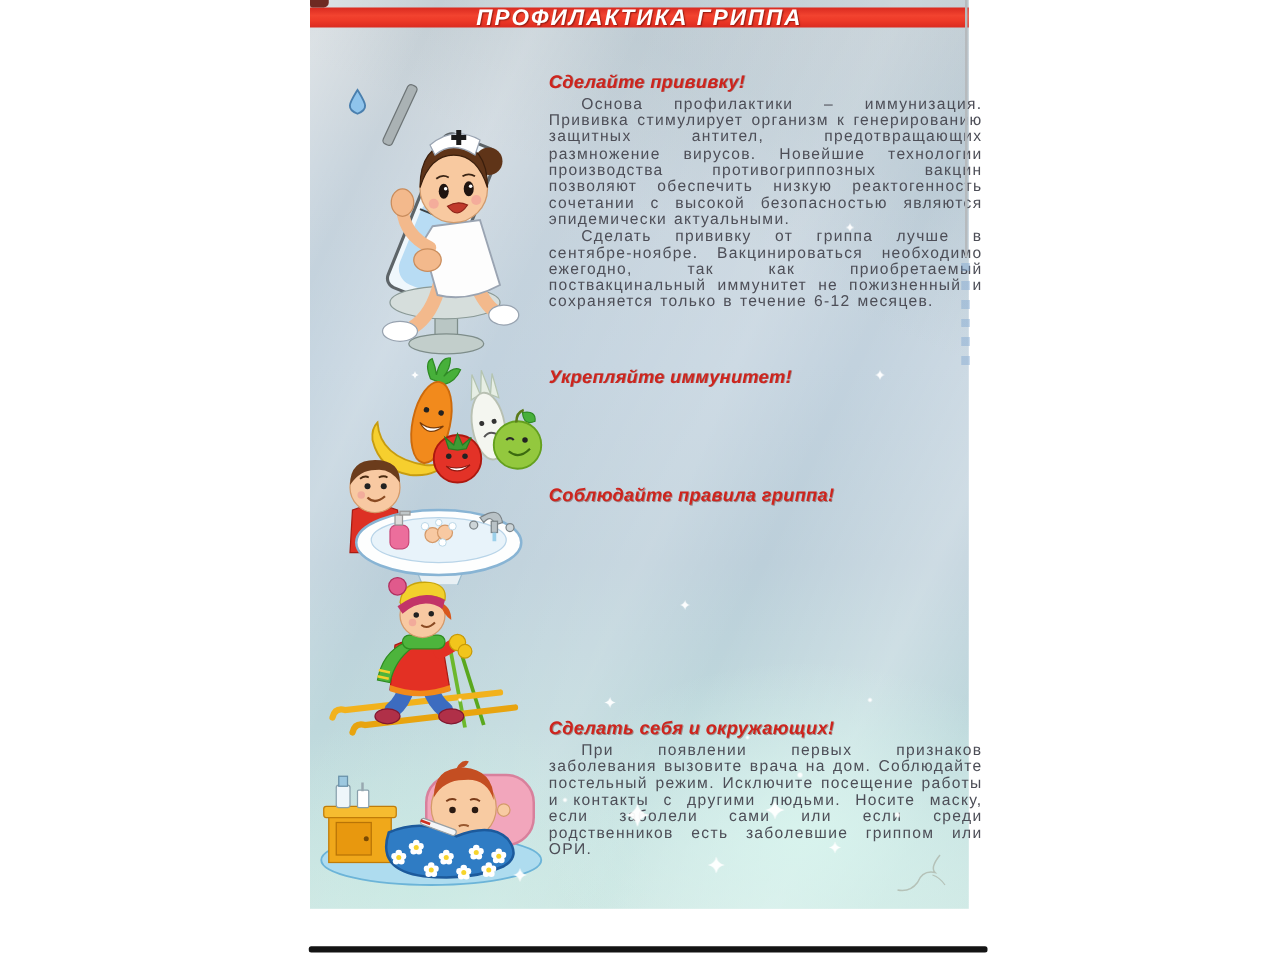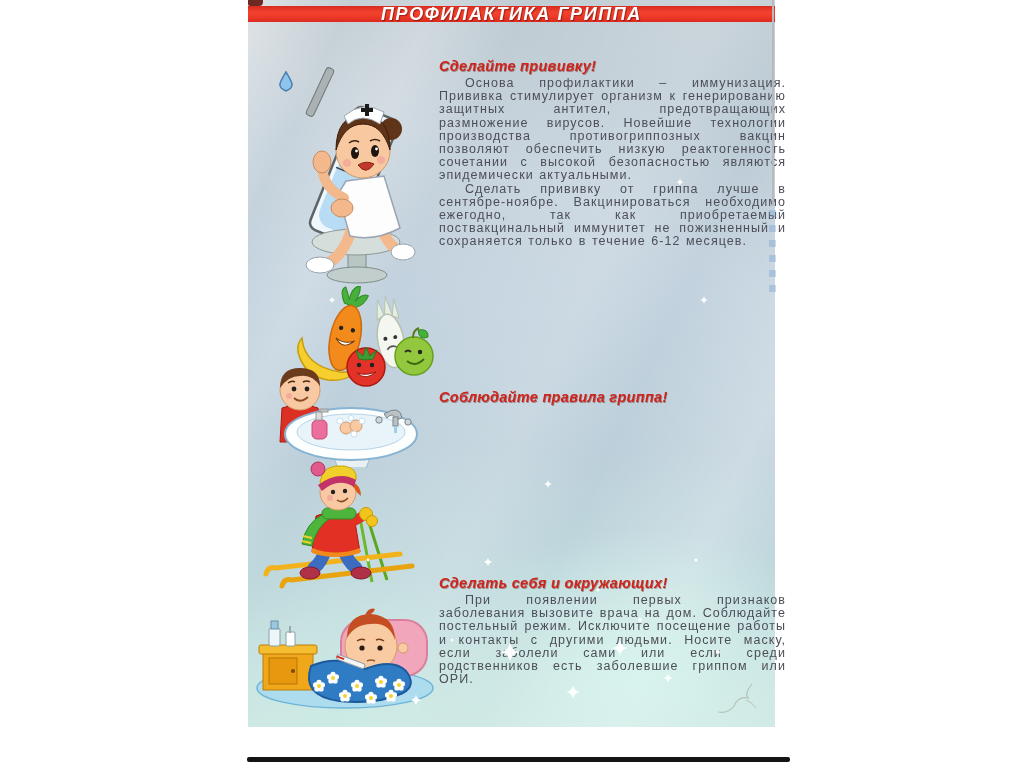--- a/index.html
+++ b/index.html
@@ -247,20 +247,21 @@
     </svg>
   </div>
 
   <section class="sec" style="top:58px">
     <h2>Сделайте прививку!</h2>
     <p>Основа профилактики – иммунизация. Прививка стимулирует организм к генерированию защитных антител, предотвращающих размножение вирусов. Новейшие технологии производства противогриппозных вакцин позволяют обеспечить низкую реактогенность сочетании с высокой безопасностью являются эпидемически актуальными.</p>
     <p>Сделать прививку от гриппа лучше в сентябре-ноябре. Вакцинироваться необходимо ежегодно, так как приобретаемый поствакцинальный иммунитет не пожизненный и сохраняется только в течение 6-12 месяцев.</p>
   </section>
 
   <section class="sec" style="top:294px">
+    <h2>Укрепляйте иммунитет!</h2>
   </section>
 
   <section class="sec" style="top:389px">
     <h2>Соблюдайте правила гриппа!</h2>
   </section>
 
   <section class="sec" style="top:469px">
   </section>
 
   <section class="sec" style="top:575px">

